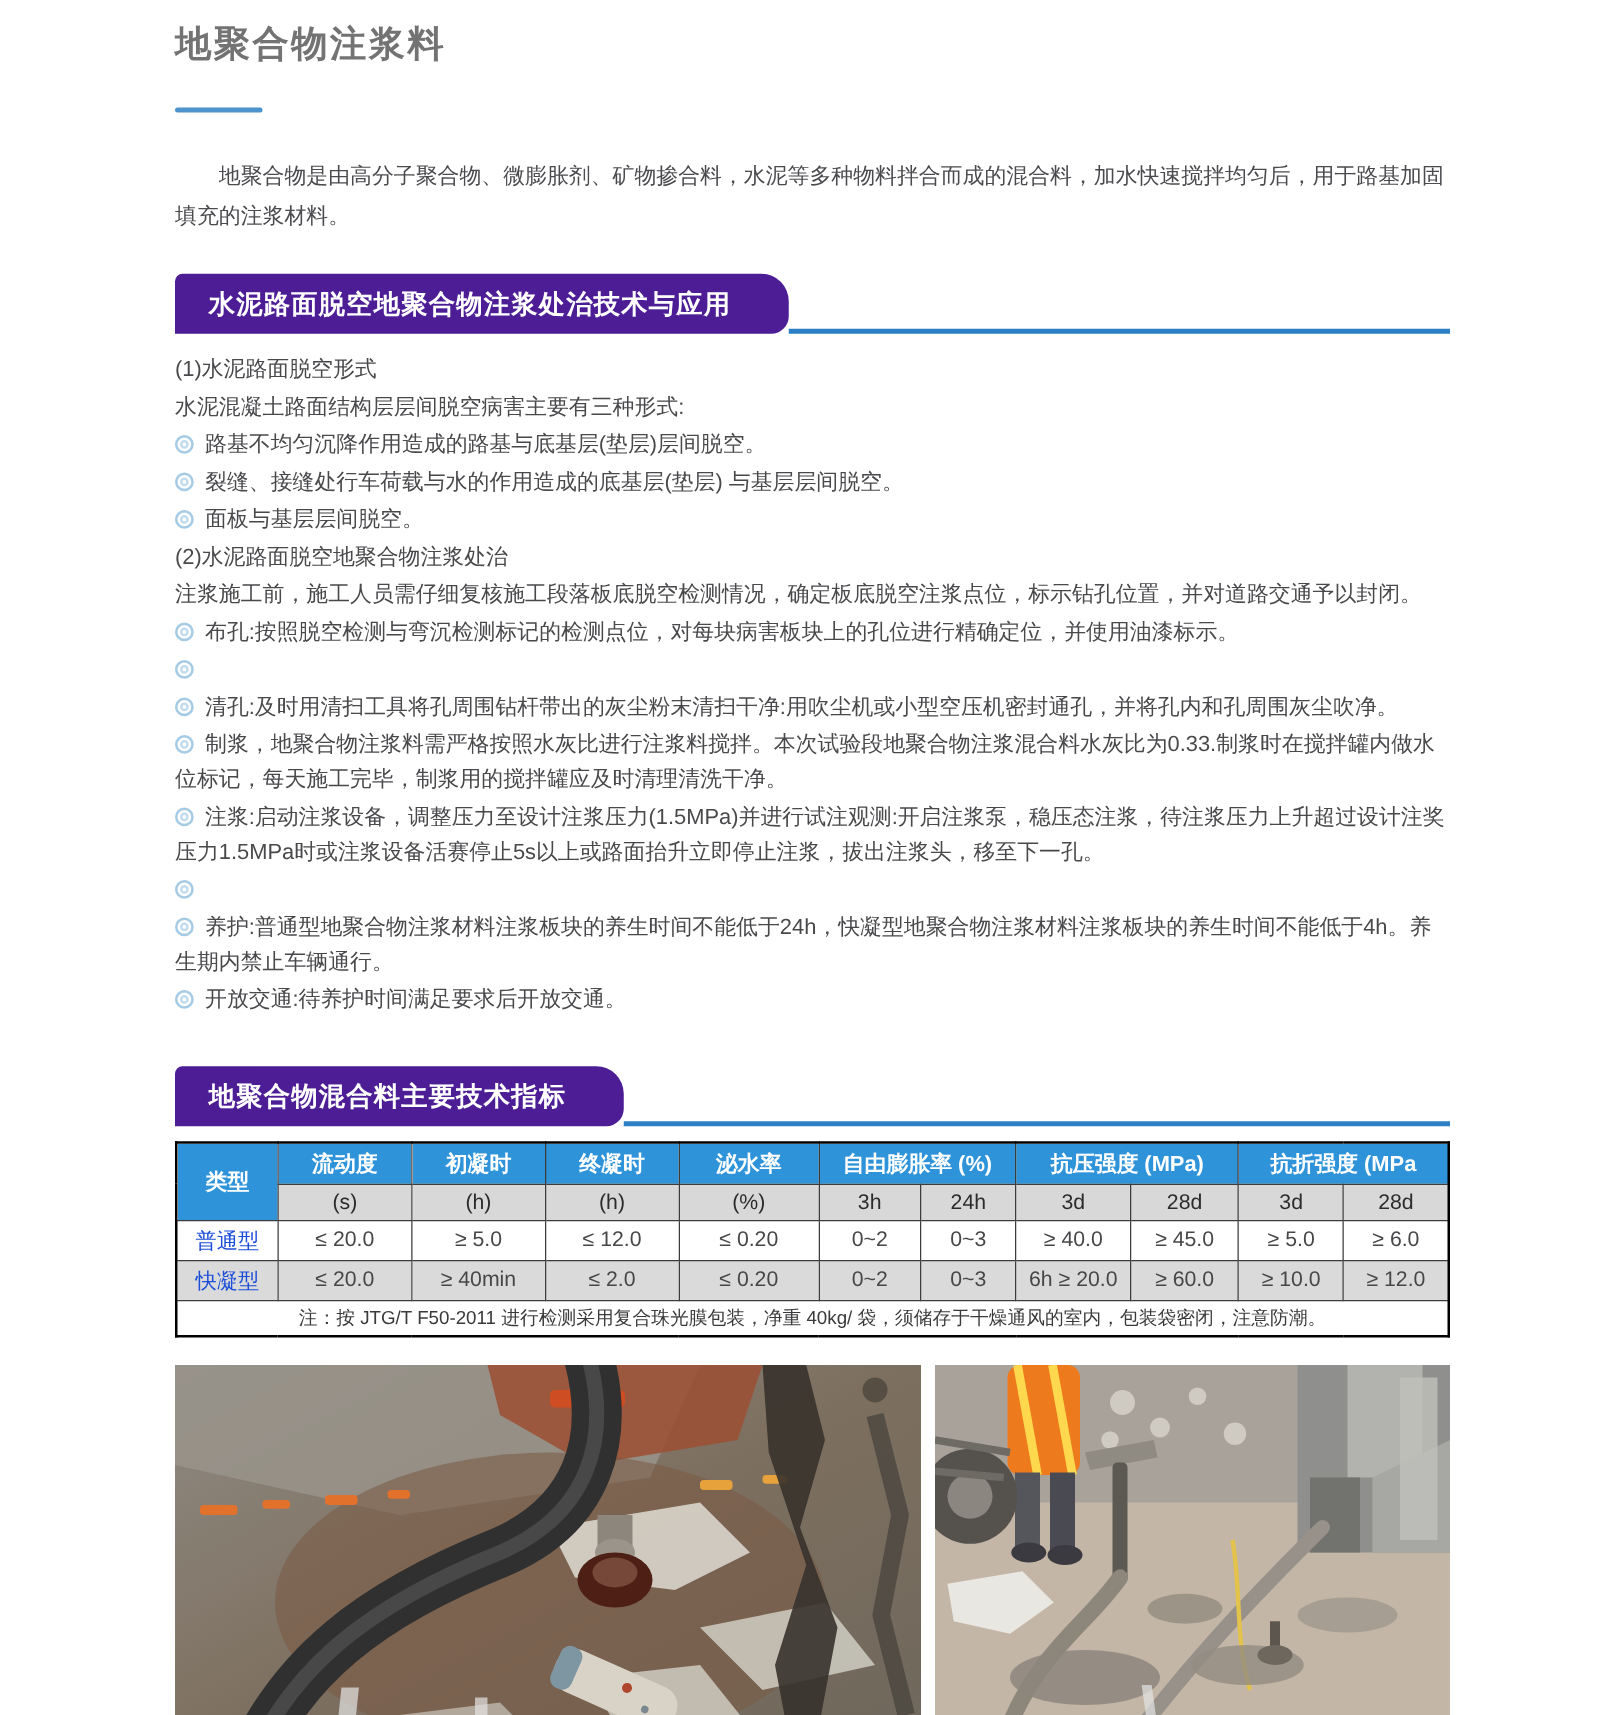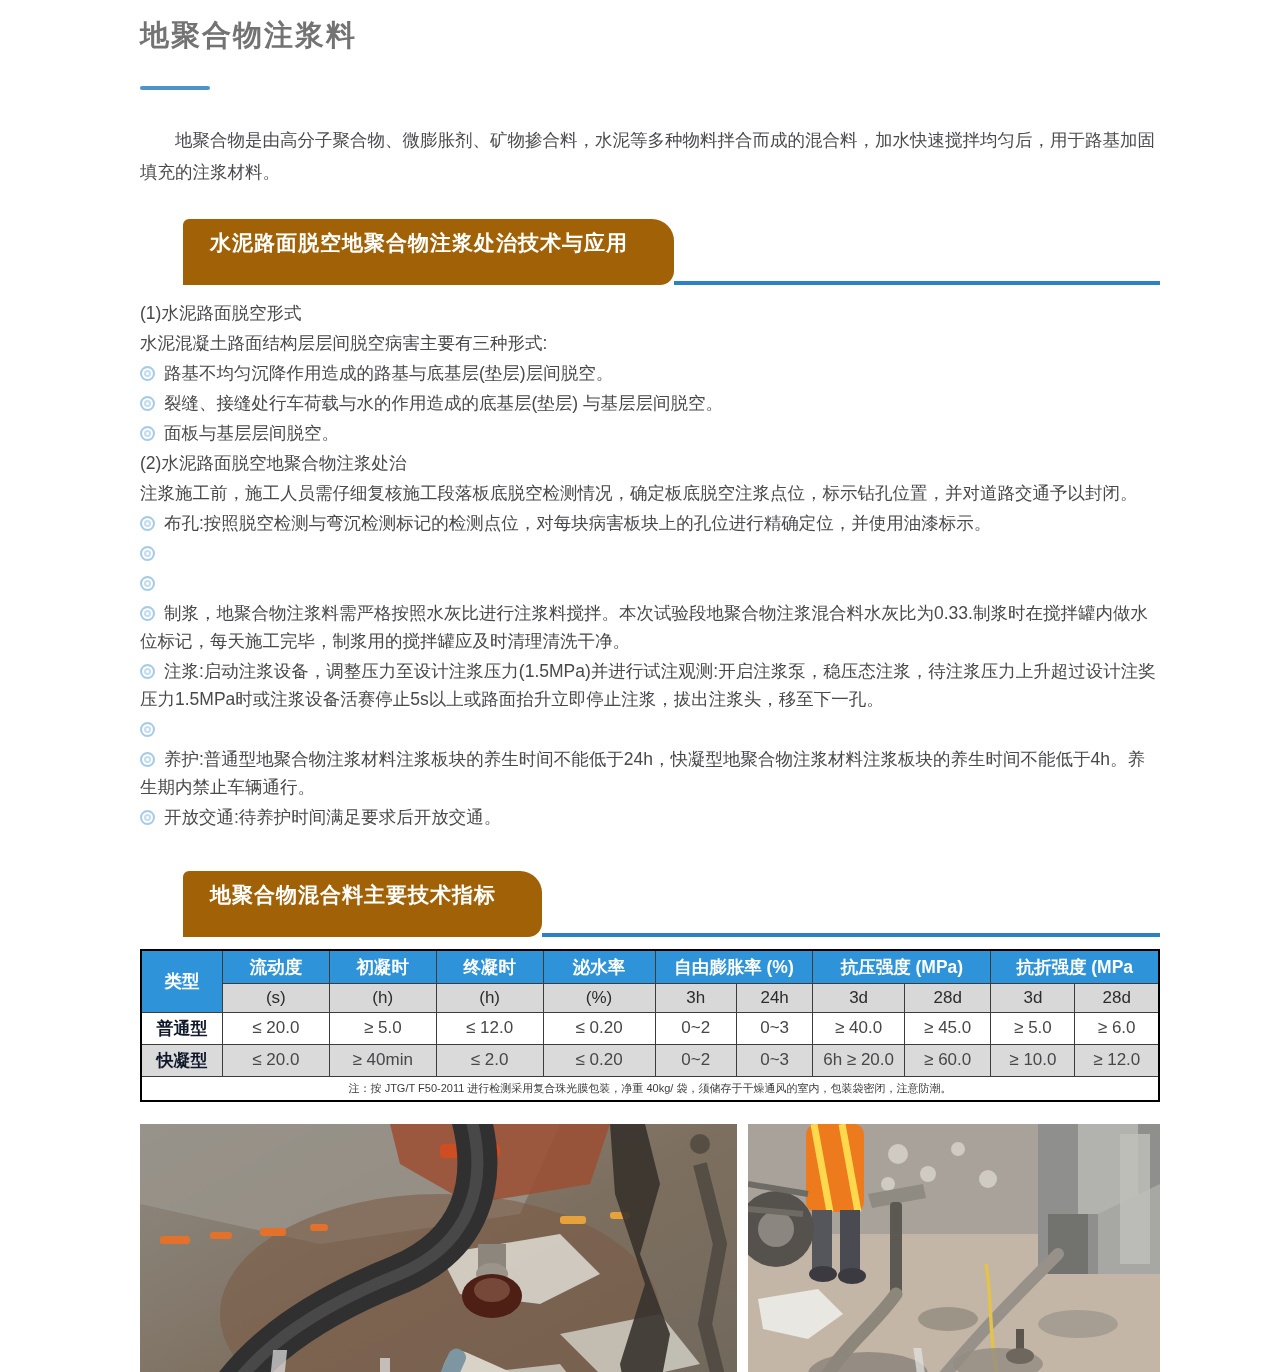--- a/index.html
+++ b/index.html
@@ -21,25 +21,24 @@
     margin-top: 30px;
   }
   .intro {
     margin-top: 34px; font-size: 17.5px; line-height: 1.85;
     color: #4b4b4f; text-indent: 2em;
   }
 
   
   .banner-row { display: flex; align-items: flex-end; margin-top: 30px; }
   .banner {
-    background: #a16207; color: #ffffff; font-weight: bold; font-size: 21px;
-    padding: 10px 46px 28px 27px; letter-spacing: 1px;
+    background: #4c1d95; color: #ffffff; font-weight: bold; font-size: 21px;
+    padding: 10px 46px 10px 27px; letter-spacing: 1px;
     border-radius: 6px 22px 14px 0;
     white-space: nowrap;
-    margin-left: 43px;
   }
   .banner-line { flex: 1; height: 4px; background: #2b80c6; }
 
   
   .body-list { margin-top: 14px; }
   .item { font-size: 17.5px; line-height: 1.6; margin-top: 2px; color: #49494c; }
   .ring {
     display: inline-block; width: 15px; height: 15px; border-radius: 50%;
     border: 2px solid #a6cbe4;
     box-shadow: inset 0 0 0 2px #ffffff, inset 0 0 0 4px #c3dcee;
@@ -52,22 +51,22 @@
     border: 2px solid #000000; font-size: 17px;
   }
   .spec-table th, .spec-table td {
     border: 1.5px solid #3c3c3c; text-align: center; vertical-align: middle;
     padding: 4px 2px; overflow: hidden; white-space: nowrap;
   }
   .th-blue { background: #2e93d9; color: #ffffff; font-weight: bold; font-size: 17.5px; }
   .th-sub  { background: #d8d8d8; color: #2c2c2e; font-weight: normal; }
   .row-normal { background: #ffffff; }
   .row-alt { background: #dadada; }
-  .row-label { font-weight: bold; color: #0f172a; }
-  .note-cell { background: #ffffff; font-size: 11px; padding: 9px 6px; color: #3a3a3c; white-space: normal; }
+  .row-label { font-weight: normal; color: #1d4ed8; }
+  .note-cell { background: #ffffff; font-size: 15px; padding: 9px 6px; color: #3a3a3c; white-space: normal; }
 
   
   .photo-row { display: flex; gap: 11px; margin-top: 22px; align-items: flex-start; }
   .photo { overflow: hidden; }
   .photo svg { display: block; }
   .photo-left  { width: 597px; height: 320px; }
   .photo-right { width: 412px; height: 315px; }
 
   
   .bleed { position: absolute; background: #e4e4e4; opacity: .7; }
@@ -93,21 +92,21 @@
   <div class="body-list">
     <div class="item"><span>(1)水泥路面脱空形式</span></div>
     <div class="item"><span>水泥混凝土路面结构层层间脱空病害主要有三种形式:</span></div>
     <div class="item"><span class="ring"></span><span>路基不均匀沉降作用造成的路基与底基层(垫层)层间脱空。</span></div>
     <div class="item"><span class="ring"></span><span>裂缝、接缝处行车荷载与水的作用造成的底基层(垫层) 与基层层间脱空。</span></div>
     <div class="item"><span class="ring"></span><span>面板与基层层间脱空。</span></div>
     <div class="item"><span>(2)水泥路面脱空地聚合物注浆处治</span></div>
     <div class="item"><span>注浆施工前，施工人员需仔细复核施工段落板底脱空检测情况，确定板底脱空注浆点位，标示钻孔位置，并对道路交通予以封闭。</span></div>
     <div class="item"><span class="ring"></span><span>布孔:按照脱空检测与弯沉检测标记的检测点位，对每块病害板块上的孔位进行精确定位，并使用油漆标示。</span></div>
     <div class="item"><span class="ring"></span></div>
-    <div class="item"><span class="ring"></span></div>
+    <div class="item"><span class="ring"></span><span>清孔:及时用清扫工具将孔周围钻杆带出的灰尘粉末清扫干净:用吹尘机或小型空压机密封通孔，并将孔内和孔周围灰尘吹净。</span></div>
     <div class="item"><span class="ring"></span><span>制浆，地聚合物注浆料需严格按照水灰比进行注浆料搅拌。本次试验段地聚合物注浆混合料水灰比为0.33.制浆时在搅拌罐内做水位标记，每天施工完毕，制浆用的搅拌罐应及时清理清洗干净。</span></div>
     <div class="item"><span class="ring"></span><span>注浆:启动注浆设备，调整压力至设计注浆压力(1.5MPa)并进行试注观测:开启注浆泵，稳压态注浆，待注浆压力上升超过设计注奖压力1.5MPa时或注浆设备活赛停止5s以上或路面抬升立即停止注浆，拔出注浆头，移至下一孔。</span></div>
     <div class="item"><span class="ring"></span></div>
     <div class="item"><span class="ring"></span><span>养护:普通型地聚合物注浆材料注浆板块的养生时间不能低于24h，快凝型地聚合物注浆材料注浆板块的养生时间不能低于4h。养生期内禁止车辆通行。</span></div>
     <div class="item"><span class="ring"></span><span>开放交通:待养护时间满足要求后开放交通。</span></div>
   </div>
 
   <div class="banner-row" style="margin-top:40px;">
     <div class="banner">地聚合物混合料主要技术指标</div>
     <div class="banner-line"></div>

